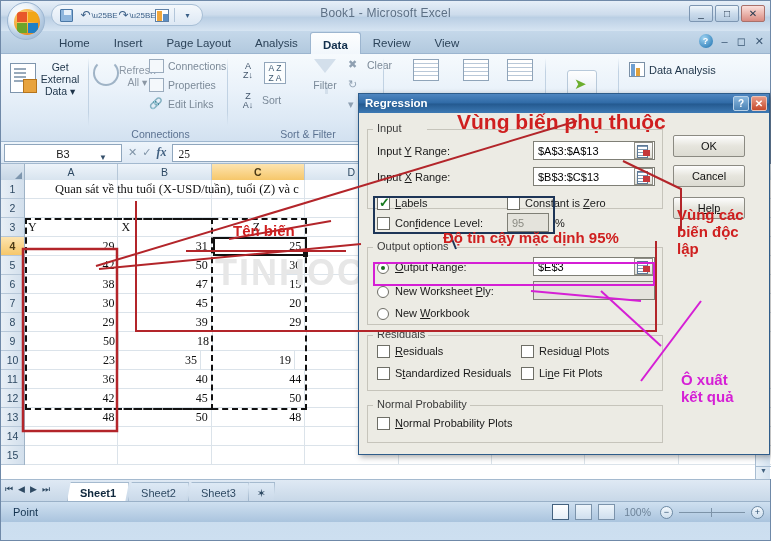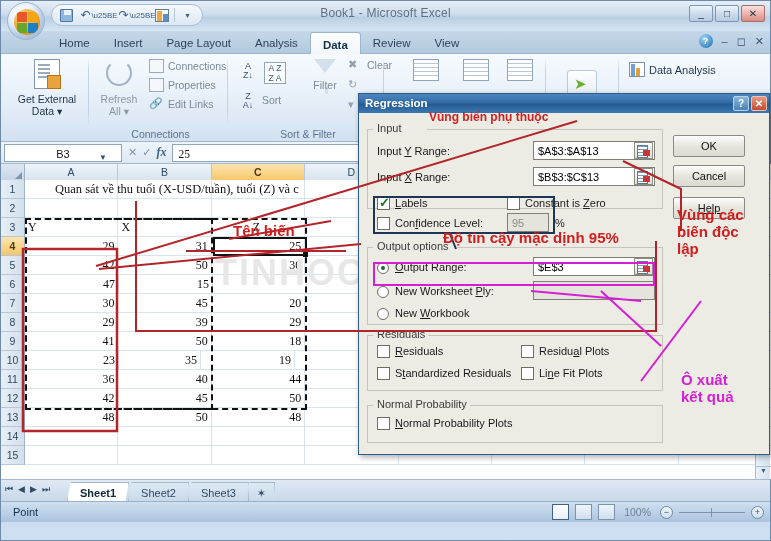--- a/index.html
+++ b/index.html
@@ -96,21 +96,21 @@
   .rgroup { position:absolute; top:0; height:88px; }
   .rgroup .glabel {
     position:absolute; bottom:2px; width:100%; text-align:center;
     font-size:10.5px; color:#5b7291;
   }
   .rgroup .gsep {
     position:absolute; right:0; top:4px; bottom:16px; width:1px;
     background:linear-gradient(transparent,#c1d2e3 20%,#c1d2e3 80%,transparent);
   }
   .bigbtn {
-    position:absolute; display:flex; flex-direction:column; align-items:center;
+    position:absolute; display:flex; flex-direction:row; align-items:center;
     width:74px; top:4px; cursor:default;
   }
   .bigbtn .bi { width:32px;height:32px; position:relative; }
   .bigbtn .bl { font-size:10.5px; text-align:center; line-height:12px; color:#1d3348; margin-top:3px;}
   .getext-ic{width:26px;height:30px;background:#fff;border:1px solid #7e95ad;margin:1px auto;position:relative;}
   .getext-ic:before{content:"";position:absolute;left:3px;top:4px;width:12px;height:2px;box-shadow:0 4px #9ab,0 8px #9ab,0 12px #9ab;background:#9ab;}
   .getext-ic:after{content:"";position:absolute;right:-2px;bottom:-1px;width:12px;height:12px;background:#e8a33d;border:1px solid #b5741b;}
   .refresh-ic{width:26px;height:26px;margin:2px auto;border:2px solid #9fb3c6;border-radius:50%;border-top-color:transparent;position:relative;}
   .smallrow { position:absolute; display:flex; align-items:center; gap:4px; font-size:10.5px; color:#7c8a98; cursor:default; }
   .sic { width:15px;height:14px; border:1px solid #9aabbd; background:#f4f8fb; position:relative;}
@@ -521,20 +521,21 @@
         <div class="cell" style="width:94px">42</div>
         <div class="cell" style="width:94px">50</div>
         <div class="cell" style="width:94px">30</div>
         <div class="cell" style="width:94px"></div>
           <div class="cell" style="width:94px"></div>
         <div class="cell" style="width:94px"></div>
           <div class="cell" style="width:94px"></div>
         <div class="cell" style="width:94px"></div>
       </div>
       <div class="crow">
+        <div class="cell" style="width:94px">38</div>
         <div class="cell" style="width:94px">47</div>
         <div class="cell" style="width:94px">15</div>
         <div class="cell" style="width:94px"></div>
           <div class="cell" style="width:94px"></div>
         <div class="cell" style="width:94px"></div>
           <div class="cell" style="width:94px"></div>
         <div class="cell" style="width:94px"></div>
       </div>
       <div class="crow">
         <div class="cell" style="width:94px">30</div>
@@ -550,21 +551,20 @@
         <div class="cell" style="width:94px">29</div>
         <div class="cell" style="width:94px">39</div>
         <div class="cell" style="width:94px">29</div>
         <div class="cell" style="width:94px"></div>
           <div class="cell" style="width:94px"></div>
         <div class="cell" style="width:94px"></div>
           <div class="cell" style="width:94px"></div>
         <div class="cell" style="width:94px"></div>
       </div>
       <div class="crow">
-        <div class="cell" style="width:94px">41</div>
         <div class="cell" style="width:94px">50</div>
         <div class="cell" style="width:94px">18</div>
         <div class="cell" style="width:94px"></div>
           <div class="cell" style="width:94px"></div>
         <div class="cell" style="width:94px"></div>
           <div class="cell" style="width:94px"></div>
         <div class="cell" style="width:94px"></div>
       </div>
       <div class="crow">
         <div class="cell" style="width:94px">23</div>
@@ -771,21 +771,21 @@
     <path d="M 449,233 L 455,248" stroke="#1d3557" stroke-width="2" fill="none"></path>
 
     <rect x="373" y="262" width="280" height="22" stroke="#d51fd5" stroke-width="2" fill="none"></rect>
     <path d="M 660,345 L 600,290" stroke="#d51fd5" stroke-width="2" fill="none"></path>
     <path d="M 640,300 L 530,290" stroke="#d51fd5" stroke-width="2" fill="none"></path>
     <path d="M 700,300 L 640,380" stroke="#d51fd5" stroke-width="2" fill="none"></path>
 
     <rect x="22" y="248" width="94" height="182" stroke="#b3252a" stroke-width="2.5" fill="none"></rect>
   </svg>
 
-  <div class="ann red" style="left:428px;top:110px;font-size:12px">Vùng biến phụ thuộc</div>
+  <div class="ann red" style="left:456px;top:110px;font-size:21px">Vùng biến phụ thuộc</div>
 
   <div class="ann red" style="left:232px;top:222px;font-size:15px">Tên biến</div>
 
   <div class="ann red" style="left:442px;top:229px;font-size:15px">Độ tin cậy mặc dịnh 95%</div>
 
   <div class="ann mag" style="left:680px;top:370px;font-size:15px;line-height:17px">
     <span>Ô xuất</span><br>
     <span>kết quả</span>
   </div>
 

